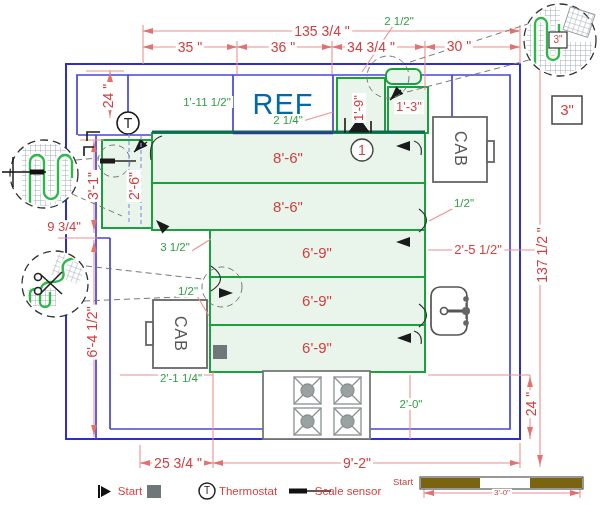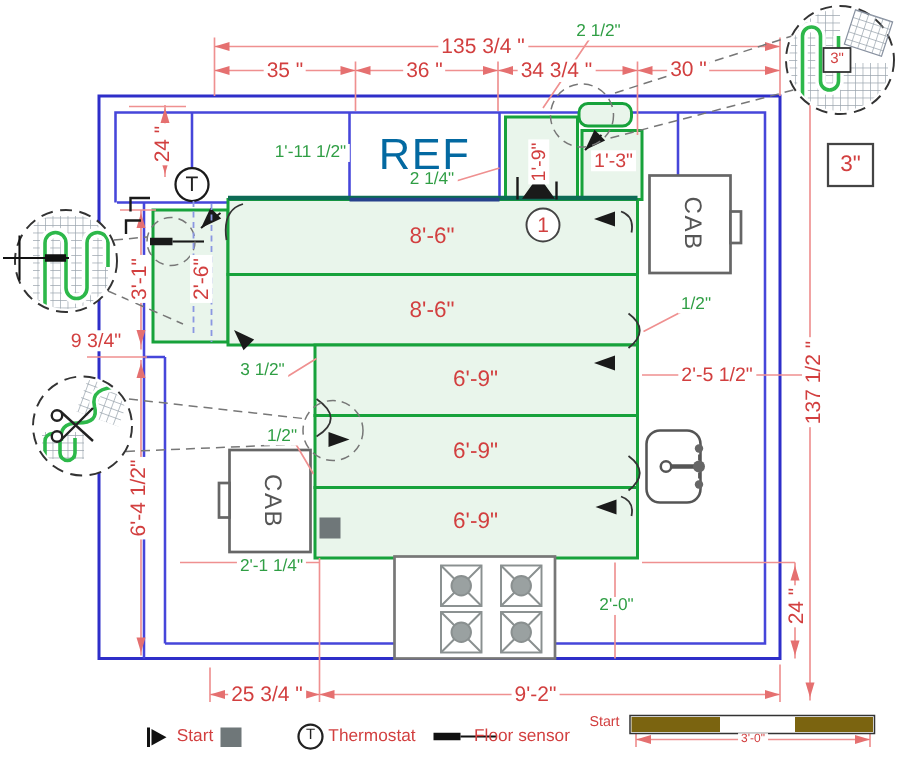--- a/index.html
+++ b/index.html
@@ -269,18 +269,18 @@
 
 <div class="t c red d14 bg" style="left:178px;top:463px">25 3/4 "</div>
 <div class="t c red d14 bg" style="left:357px;top:463px">9'-2"</div>
 <div class="t c grn d12 bg" style="left:181px;top:378px">2'-1 1/4"</div>
 <div class="t c grn d12 bg" style="left:411px;top:404px">2'-0"</div>
 
 <div class="t c red d12" style="left:130px;top:491px">Start</div>
 <div class="t c red d12" style="left:175px;top:513px">End</div>
 <div class="t c blk d10" style="left:207px;top:491px">T</div>
 <div class="t c red d12" style="left:248px;top:491px">Thermostat</div>
-<div class="t c red d12" style="left:348px;top:491px">Floor sensor</div>
+<div class="t c red d12" style="left:348px;top:491px">Scale sensor</div>
 
 <div class="t c red d9" style="left:403px;top:482px">Start</div>
 <div class="t c red d8 bg" style="left:502px;top:493px">3'-0"</div>
 
 </div>
 
 </body></html>

